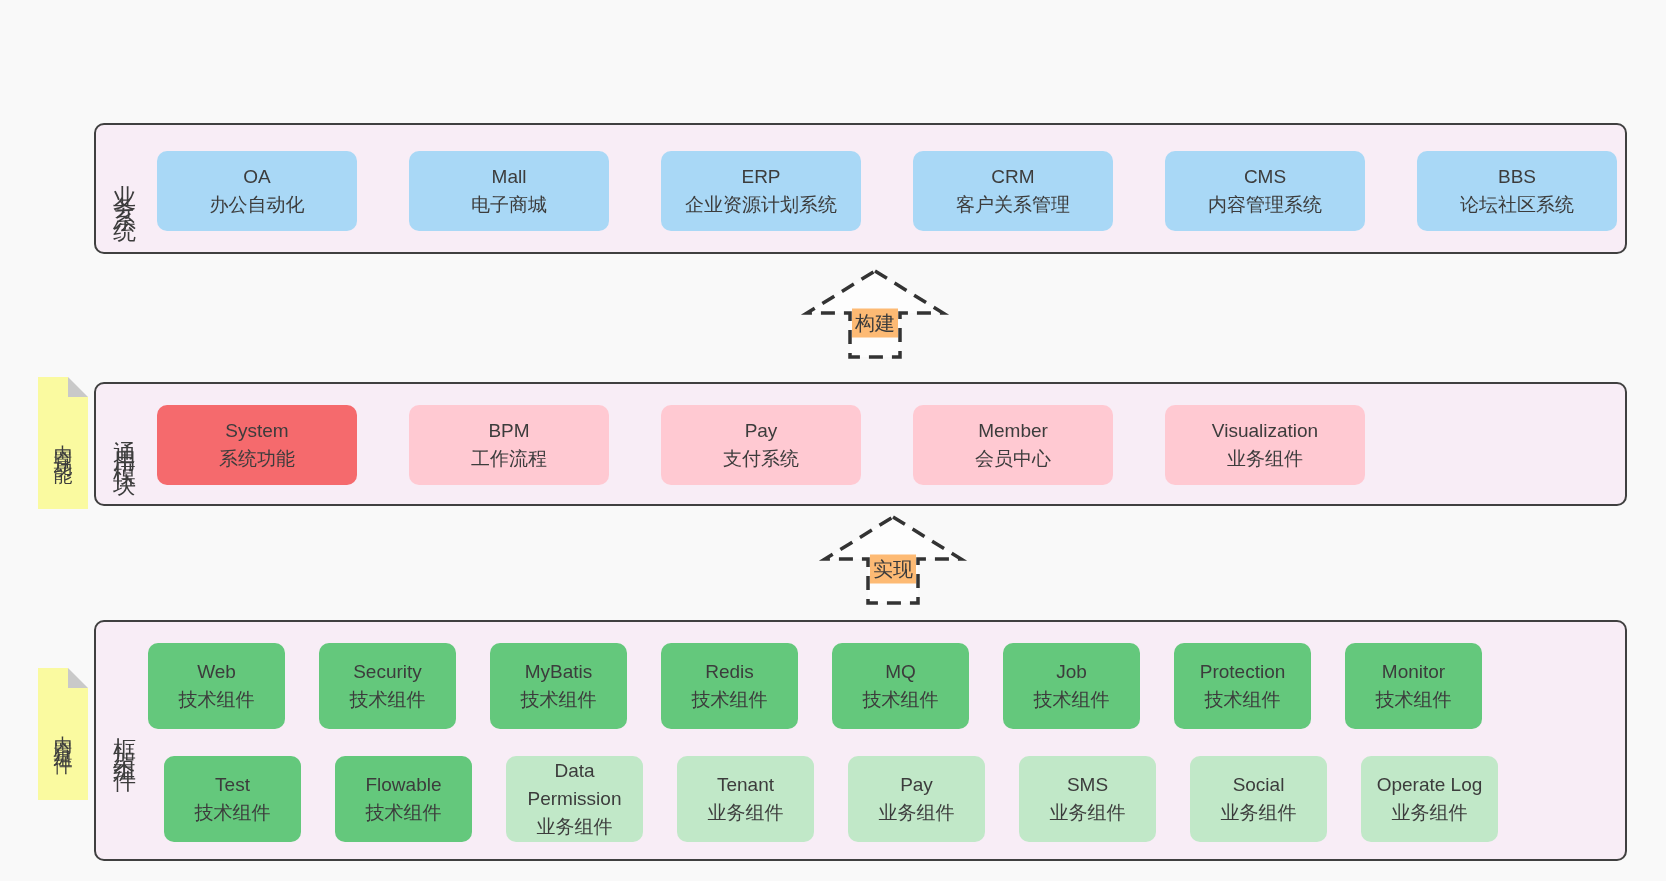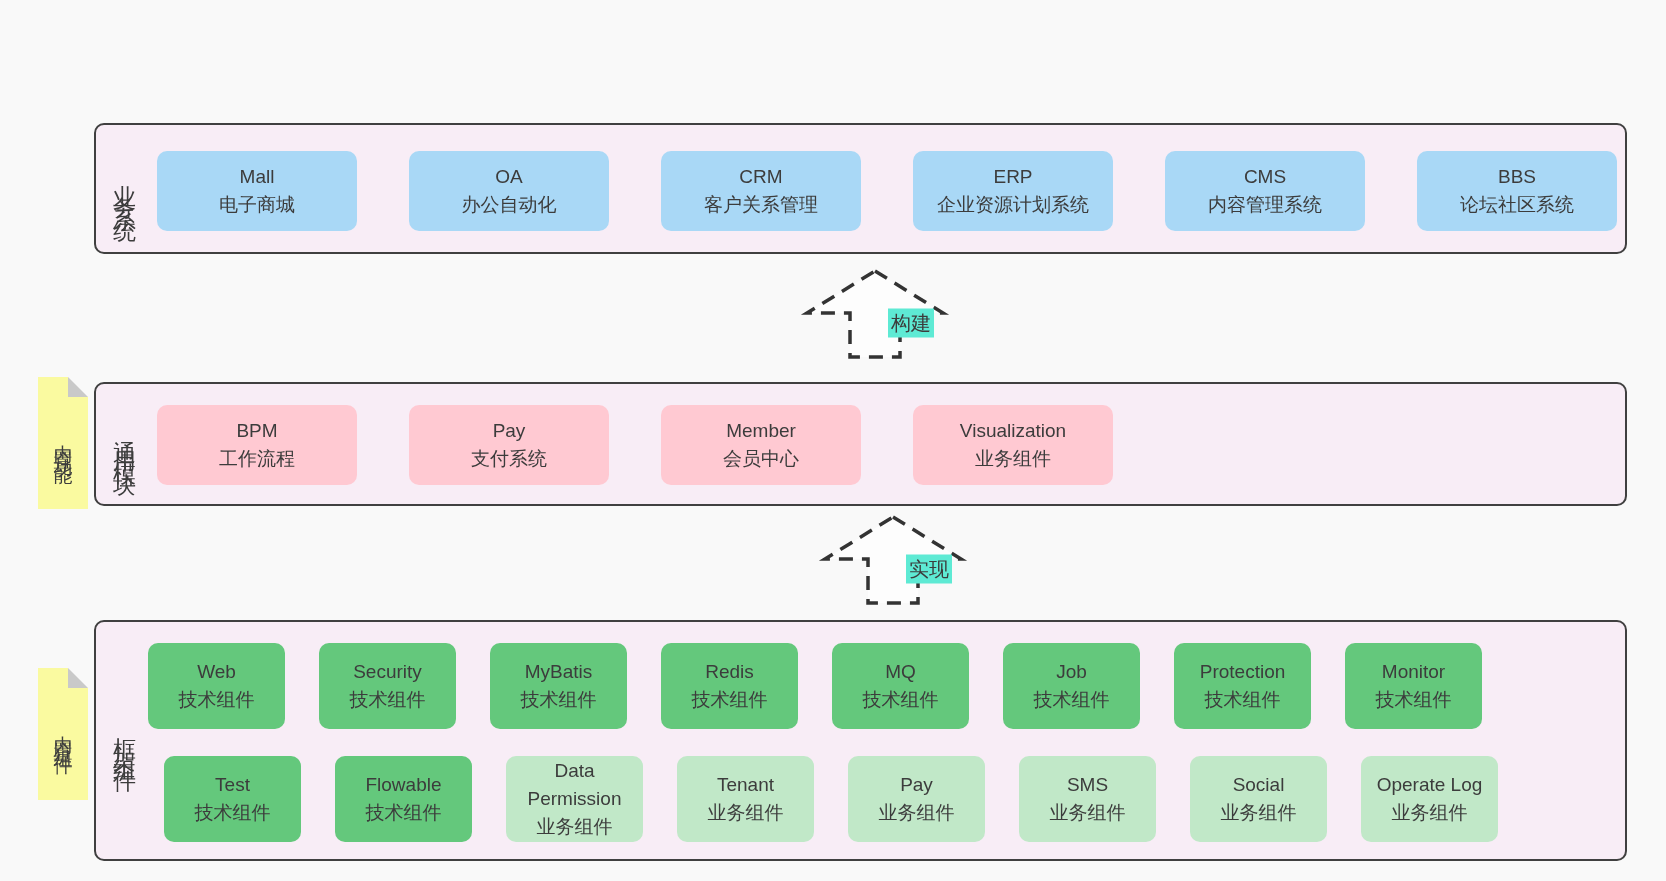--- a/index.html
+++ b/index.html
@@ -68,46 +68,46 @@
   .arrow-2{left:823px;top:514px;}
   .arrow svg{display:block;width:100%;height:100%;overflow:visible;}
   .arrow polygon{
     fill:#fdfdfd;
     stroke:var(--arrow-stroke,#333333);
     stroke-width:3.5;
     stroke-dasharray:14 9;
   }
   .arrow-label{
     position:absolute;left:50%;top:55px;transform:translate(-50%,-50%);
-    background:#5eead4;padding:1px 3px;font-size:20px;white-space:nowrap;margin-left:36px;
+    background:#fdba74;padding:1px 3px;font-size:20px;white-space:nowrap;
   }
 </style>
 </head>
 <body>
 
 <div class="canvas">
 
   <div class="panel panel-1">
     <span class="side-label">业务系统</span>
     <div class="row row-wide">
         <div class="box v-blue">
+          <span class="ln">OA</span>
+          <span class="ln">办公自动化</span>
+        </div>
+        <div class="box v-blue">
           <span class="ln">Mall</span>
           <span class="ln">电子商城</span>
         </div>
         <div class="box v-blue">
-          <span class="ln">OA</span>
-          <span class="ln">办公自动化</span>
+          <span class="ln">ERP</span>
+          <span class="ln">企业资源计划系统</span>
         </div>
         <div class="box v-blue">
           <span class="ln">CRM</span>
           <span class="ln">客户关系管理</span>
-        </div>
-        <div class="box v-blue">
-          <span class="ln">ERP</span>
-          <span class="ln">企业资源计划系统</span>
         </div>
         <div class="box v-blue">
           <span class="ln">CMS</span>
           <span class="ln">内容管理系统</span>
         </div>
         <div class="box v-blue">
           <span class="ln">BBS</span>
           <span class="ln">论坛社区系统</span>
         </div>
       </div>
@@ -120,20 +120,24 @@
     <span class="arrow-label">构建</span>
   </div>
 
   <div class="note note-1">
     <span class="note-text">内置功能</span>
   </div>
 
   <div class="panel panel-2">
     <span class="side-label">通用模块</span>
     <div class="row row-wide">
+        <div class="box v-red">
+          <span class="ln">System</span>
+          <span class="ln">系统功能</span>
+        </div>
         <div class="box v-pink">
           <span class="ln">BPM</span>
           <span class="ln">工作流程</span>
         </div>
         <div class="box v-pink">
           <span class="ln">Pay</span>
           <span class="ln">支付系统</span>
         </div>
         <div class="box v-pink">
           <span class="ln">Member</span>

